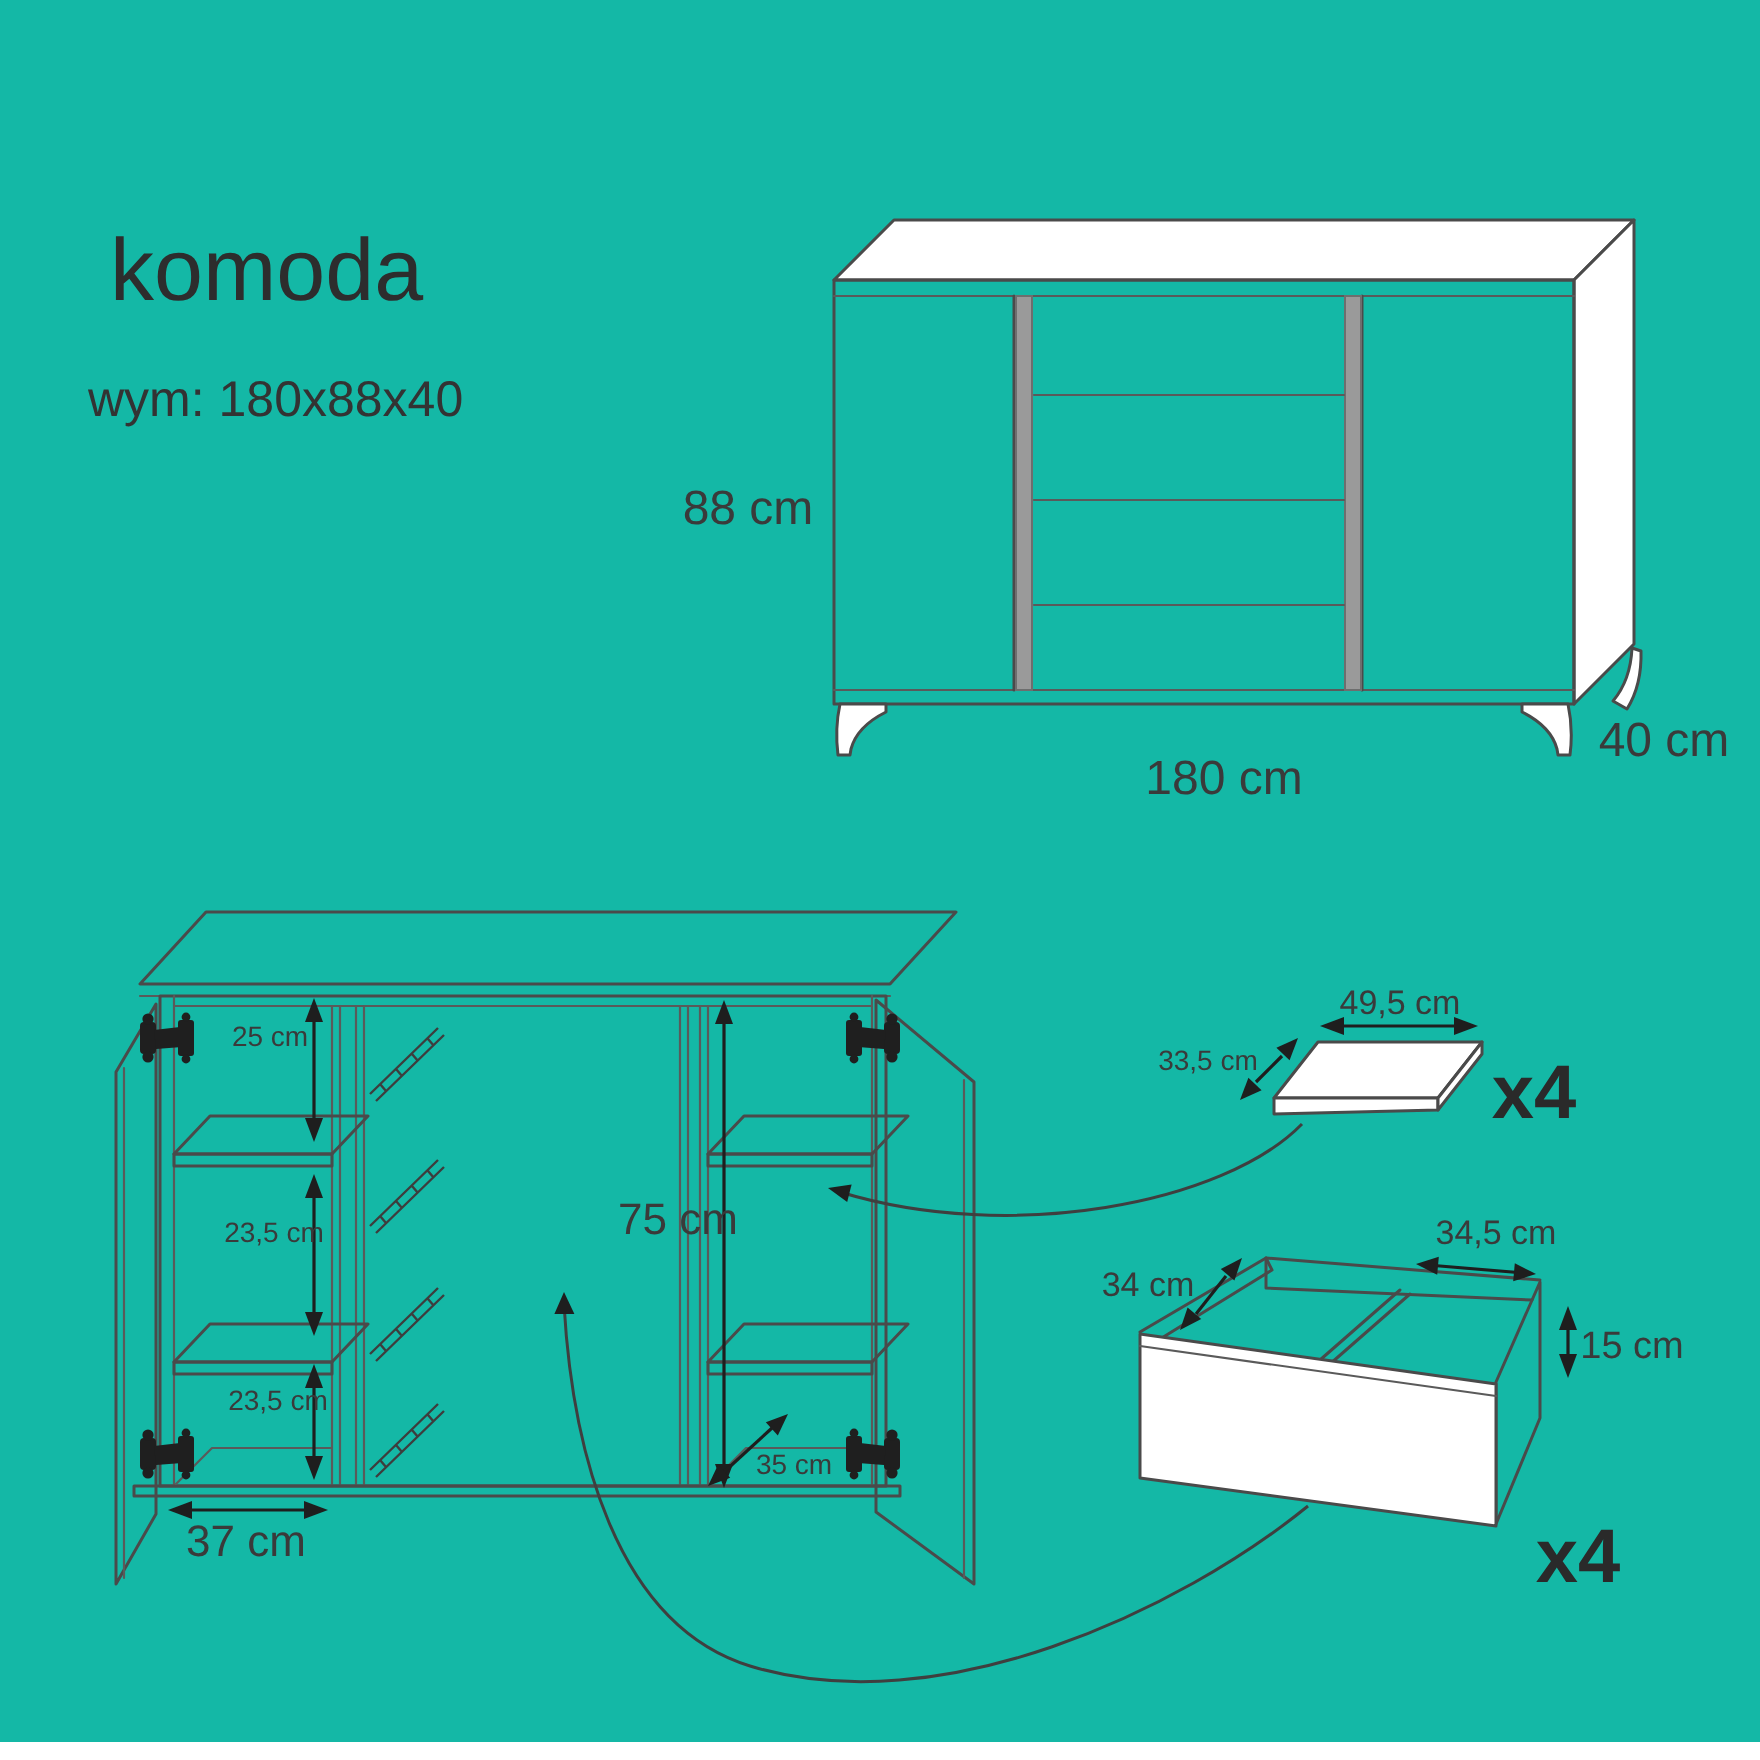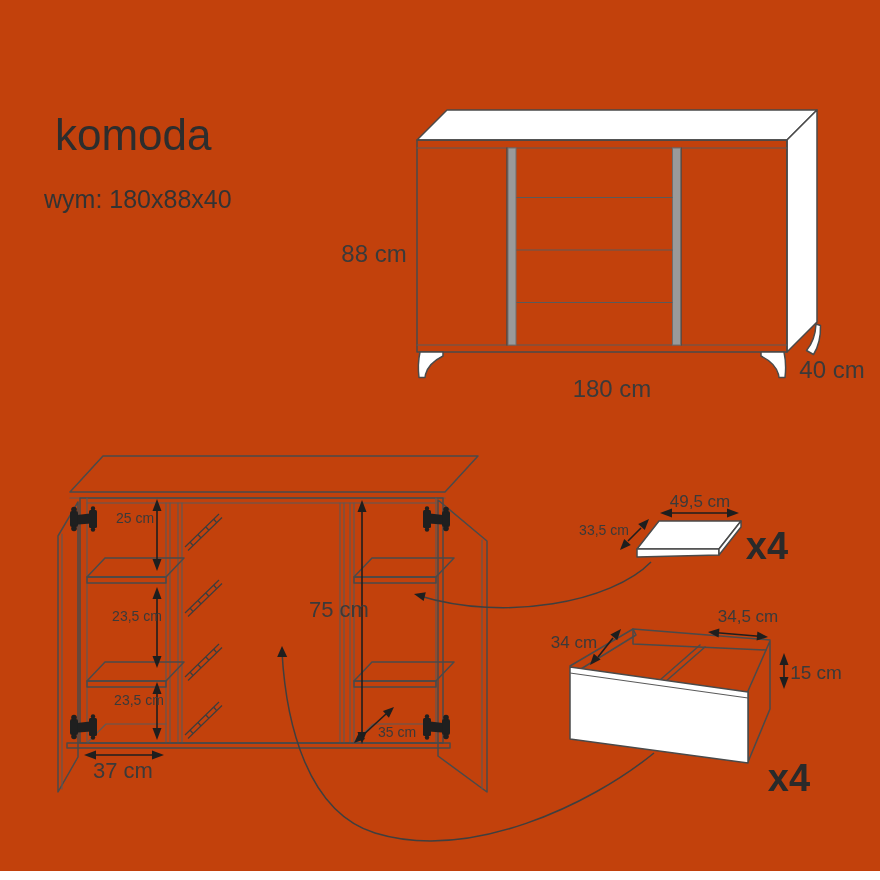--- a/index.html
+++ b/index.html
@@ -1,16 +1,16 @@
 <!DOCTYPE html>
 <html><head>
 <meta charset="utf-8">
 <style>
   html,body{margin:0;padding:0;background:#ffffff;}
-  #stage{position:relative;width:880px;height:871px;background:#c2410c;overflow:hidden;}
+  #stage{position:relative;width:880px;height:871px;background:#14b8a6;overflow:hidden;}
   svg{display:block;}
   text{font-family:"Liberation Sans","DejaVu Sans",sans-serif;fill:#3a3a3a;}
   .title{font-size:44px;fill:#2d2d2d;}
   .sub{font-size:25px;fill:#333333;}
   .t14{font-size:14px;}
   .t17{font-size:17px;}
   .t19{font-size:19px;}
   .t22{font-size:22px;}
   .t24{font-size:24px;}
   .x4{font-size:38px;font-weight:700;fill:#2a2a2a;}

